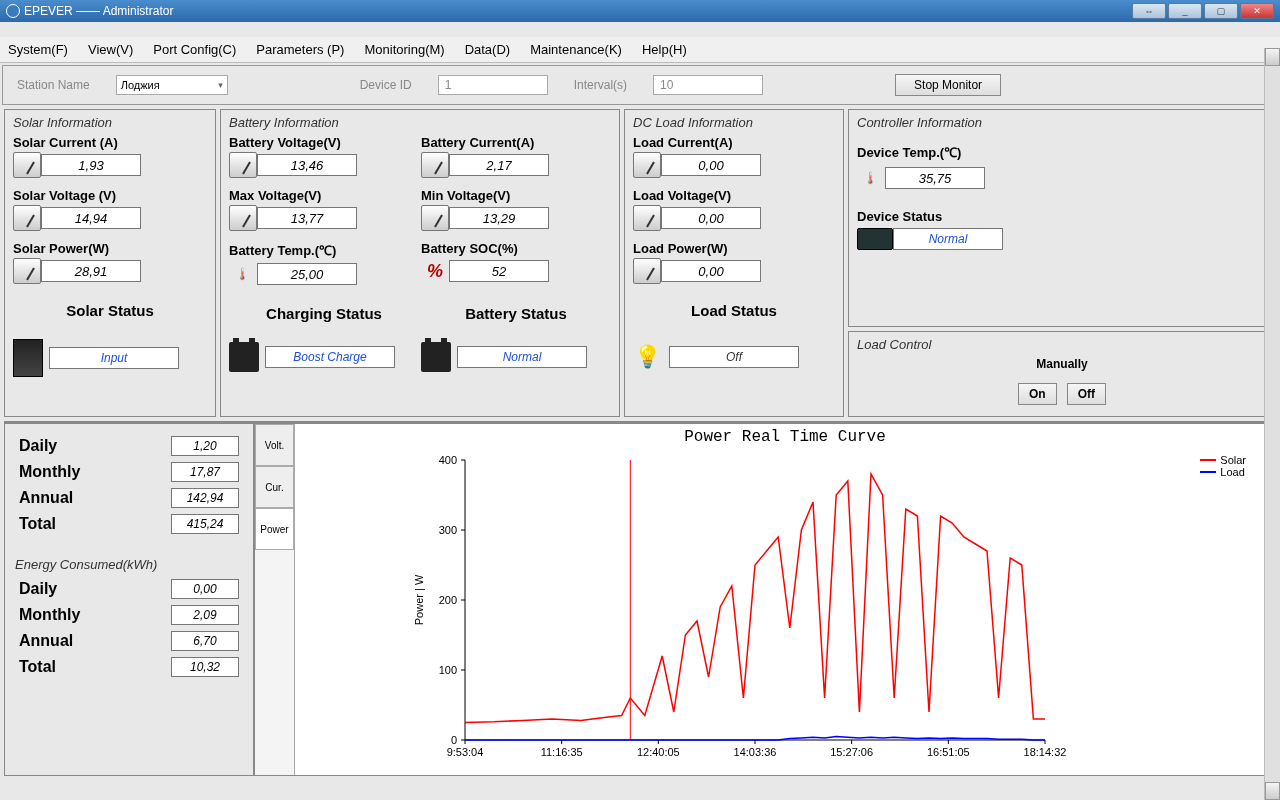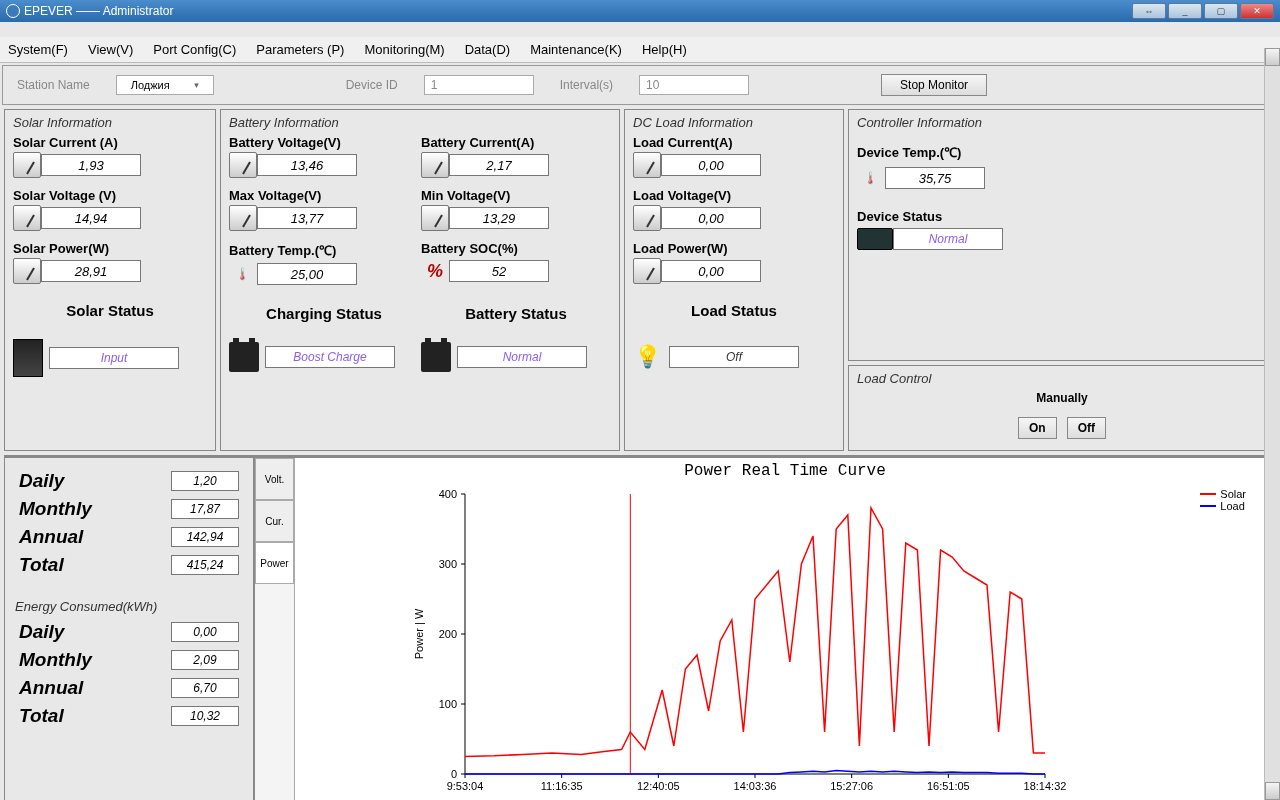--- a/index.html
+++ b/index.html
@@ -8,44 +8,44 @@
   .titlebar-left { display:flex; align-items:center; gap:4px; }
   .title-icon { width:14px; height:14px; background:#3a7abd; border-radius:50%; display:inline-block; border:1px solid #fff; }
   .winbtns { display:flex; gap:2px; }
   .winbtn { width:34px; height:16px; background:linear-gradient(#dce6f0,#aac4de); border:1px solid #5a7a9a; border-radius:2px; display:flex; align-items:center; justify-content:center; font-size:9px; color:#333;}
   .winbtn.close { background:linear-gradient(#e88,#c33); color:#fff;}
   .menubar { background:#f0f0f0; border-bottom:1px solid #bbb; height:26px; display:flex; align-items:center; padding:0 8px; gap:20px; font-size:13px;margin-top:15px; }
   .menubar span { cursor:default; }
   .content { display:flex; flex-direction:column; height:752px; }
   .toprow { background:#e8e8e8; border:1px solid #999; margin:2px; padding:8px 14px; display:flex; align-items:center; gap:26px; }
   .lbl-gray { color:#888; font-size:12px; }
-  .combo { width:98px; height:20px; border:1px solid #aaa; background:#fff; padding:0 14px; font-size:11px; display:flex; align-items:center; justify-content:space-between;}
+  .combo { width:112px; height:20px; border:1px solid #aaa; background:#fff; padding:0 4px; font-size:11px; display:flex; align-items:center; justify-content:space-between;}
   .combo:after { content:"▾"; font-size:9px; color:#666;}
   .txt { width:110px; height:20px; border:1px solid #aaa; background:#fff; padding:0 6px; color:#888; display:flex; align-items:center;}
   .btn { background:linear-gradient(#f6f6f6,#ddd); border:1px solid #888; padding:3px 18px; cursor:pointer; font-size:12px;}
   .panels { display:grid; grid-template-columns: 212px 400px 220px 1fr; gap:4px; margin:2px 4px; }
   .panel { border:1px solid #888; background:#e8e8e8; padding:6px 8px 8px 8px; position:relative;}
   .panel-title { font-style:italic; font-size:13px; color:#333; position:relative; top:-1px; }
   .fields { margin-top:4px; display:flex; flex-direction:column; gap:10px;}
   .twocol { display:grid; grid-template-columns:1fr 1fr; gap:4px 2px;}
   .field-lbl { font-weight:bold; font-size:13px; margin-bottom:2px;}
   .field-row { display:flex; align-items:center; }
   .meter-ic { width:28px; height:26px; background:linear-gradient(#fff,#ccc); border:1px solid #777; border-radius:2px; position:relative;}
   .meter-ic:after{content:""; position:absolute; left:12px; bottom:3px; width:2px; height:14px; background:#333; transform-origin:bottom; transform:rotate(30deg);}
   .therm-ic { width:28px; height:26px; display:flex; align-items:center; justify-content:center;}
   .valbox { flex:1; max-width:100px; height:22px; border:1px solid #777; background:#fff; display:flex; align-items:center; justify-content:center; font-style:italic; font-size:13px; }
   .valbox-wide { width:150px; }
-  .statusbox { width:130px; height:22px; border:1px solid #777; background:#fff; display:flex; align-items:center; justify-content:center; font-style:italic; font-size:12px; color:#8b5cf6;}
+  .statusbox { width:130px; height:22px; border:1px solid #777; background:#fff; display:flex; align-items:center; justify-content:center; font-style:italic; font-size:12px; color:#1d4ed8;}
   .status-off { color:#333; }
   .onoff { display:flex; gap:10px; justify-content:center; margin-top:12px;}
   .onoff .btn { padding:3px 10px; font-weight:bold;}
   .bottom { display:grid; grid-template-columns:250px 1fr; border-top:2px solid #888; margin:2px 4px 0 4px; height:355px;}
   .energy { border:1px solid #888; padding:6px 10px; background:#e8e8e8; overflow:hidden;}
   .energy-row { display:flex; align-items:center; justify-content:space-between; margin:6px 4px;}
-  .energy-row .elbl { font-weight:bold; font-style:italic; font-size:19px;}
+  .energy-row .elbl { font-weight:bold; font-size:16px;}
   .energy-row .eval { width:68px; height:20px; border:1px solid #777; background:#fff; display:flex; align-items:center; justify-content:center; font-style:italic; font-size:12px;}
   .chartwrap { display:flex; border:1px solid #888; background:#f4f4f4;}
   .charttabs { display:flex; flex-direction:column; width:40px; border-right:1px solid #aaa;}
   .charttabs div { height:42px; border:1px solid #aaa; margin:0; display:flex; align-items:center; justify-content:center; font-size:10px; background:#eee; cursor:pointer;}
   .charttabs div.active { background:#fff; }
   .chart { flex:1; position:relative; background:#fff; }
   .chart-title { text-align:center; font-family: "Courier New", monospace; font-size:16px; padding:4px 0;}
   .legend { position:absolute; right:29px; top:30px; font-size:11px;}
   .legend div { display:flex; align-items:center; gap:4px; }
   .lswatch { width:16px; height:2px; display:inline-block;}
@@ -233,21 +233,21 @@
           <div class="status-label">Load Status</div>
           <div class="statusrow">
               <div class="bulb-ic">💡</div>
               <div class="statusbox status-off">Off</div>
             </div>
         </div>
       </div>
     </div>
 
     <div>
-      <div class="panel" style="height:252px;">
+      <div class="panel" style="height:218px;">
         <div class="panel-title">Controller Information</div>
         <div style="margin-top:12px;">
           <div class="field-lbl">Device Temp.(℃)</div>
           <div class="field-row" style="margin-top:4px;">
               <div class="therm-ic">🌡️</div>
               <div class="valbox">35,75</div>
             </div>
         </div>
         <div style="margin-top:18px;">
           <div class="field-lbl">Device Status</div>

